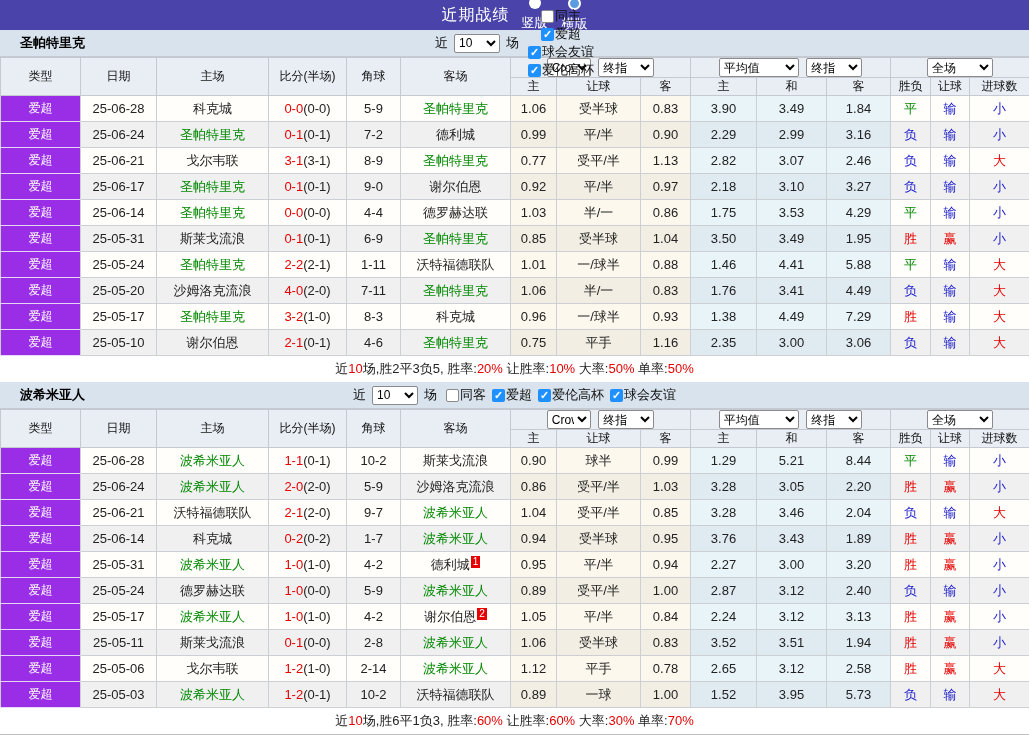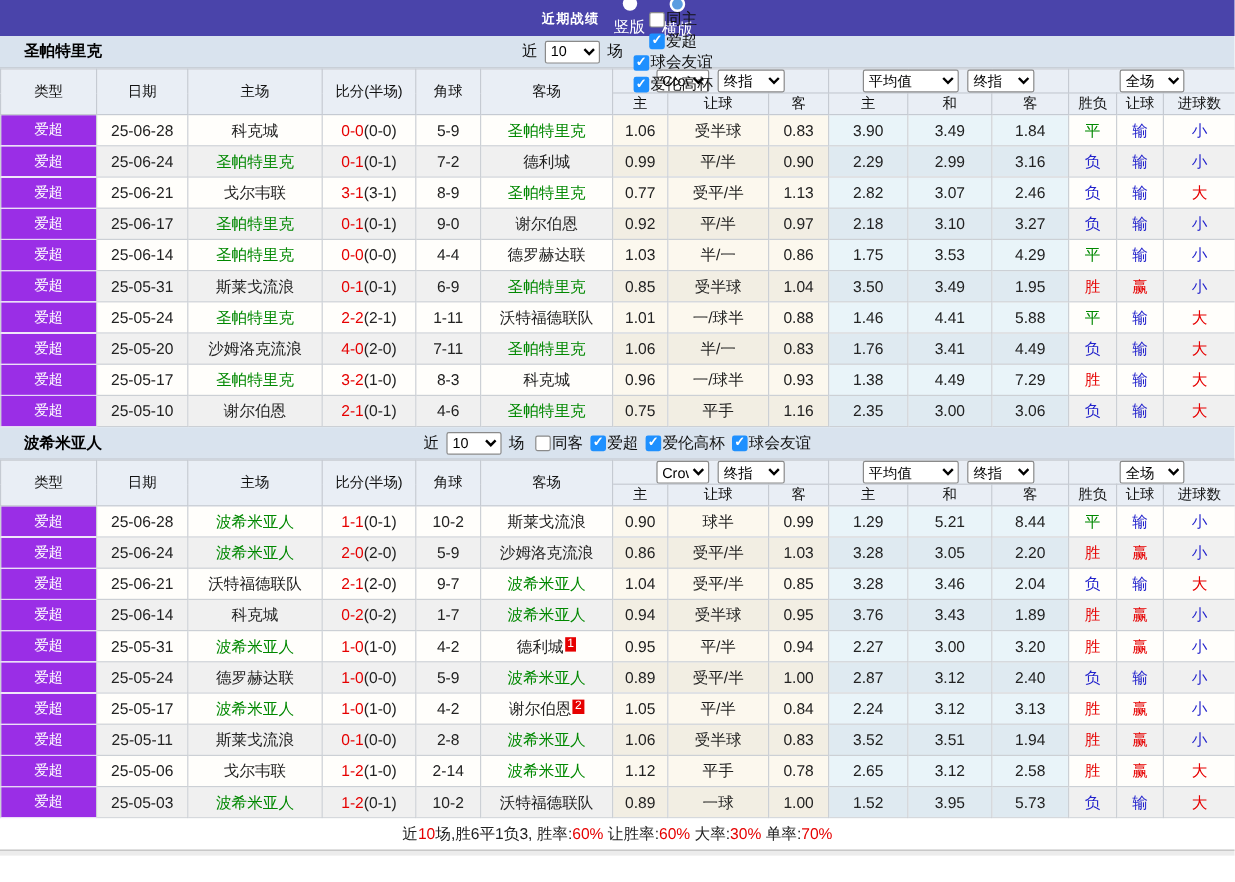--- a/index.html
+++ b/index.html
@@ -3,35 +3,35 @@
 <meta charset="utf-8">
 <style>
   * { box-sizing: border-box; margin: 0; padding: 0; }
   html,body { background:#fff; }
   .page {
     width:1029px; height:735px; overflow:hidden; background:#fff;
     font-family:"Liberation Sans", sans-serif; position:relative;
   }
   
   .topbar { height:30px; background:var(--topbar-bg,#4a44aa); display:flex; align-items:center; justify-content:center; gap:12px; color:#fff; }
-  .topbar .title { font-weight:bold; font-size:11px; letter-spacing:1px; }
+  .topbar .title { font-weight:normal; font-size:16px; letter-spacing:1px; }
   .radio-opt { display:inline-flex; align-items:center; gap:5px; font-size:13px;flex-direction:column; }
   .radio { display:inline-block; border-radius:50%; }
   .radio.sel { width:12px; height:12px; background:#fff; }
   .radio.unsel { width:13px; height:13px; border:2.5px solid #fff; background:#5b9de0; }
   
   .filter-row { height:27px; background:var(--filter-bg,#d9e3ee); position:relative; display:flex; align-items:center; font-size:13px; color:#111; border-bottom:1px solid #c5cad2; }
   .team-name { position:absolute; left:20px; font-weight:bold; font-size:13px; color:#000; }
   .filter-controls { margin:0 auto; display:flex; align-items:center; gap:3px; }
   .check-item { display:inline-flex; align-items:center; }
   .cb { width:13px; height:13px; display:inline-block; border-radius:2px; margin-left:6px; margin-right:1px; flex:0 0 auto; }
   .cb.on  { background:var(--checkbox-blue,#1e90ff); color:#fff; font-size:11px; font-weight:bold; line-height:13px; text-align:center; }
   .cb.off { background:#fff; border:1px solid #8a8a8a; }
   select { font-size:12px; height:19px; border:1px solid #8a8a8a; background:#fff; border-radius:2px; font-family:inherit; vertical-align:middle; }
-  .sel-count{width:46px; margin:0 3px;} .sel-crow{width:44px;} .sel-final{width:56px; margin-left:4px;} .sel-avg{width:80px;} .sel-scope{width:54px;}
+  .sel-count{width:46px; margin:0 3px;} .sel-crow{width:44px;} .sel-final{width:56px; margin-left:4px;} .sel-avg{width:80px;} .sel-scope{width:66px;}
   
   table { border-collapse:collapse; table-layout:fixed; width:1029px; }
   thead th { background:var(--header-bg,#e9eef5); font-weight:normal; font-size:12px; color:#111; border:1px solid #c5cad2; text-align:center; }
   thead tr.dd th { height:20px; }
   thead tr.lab th { height:17px; }
   tbody td { height:26px; text-align:center; font-size:13px; color:#222; border:1px solid #ccd0d5; overflow:hidden; white-space:nowrap; }
   tr.odd  td { background:#fffefb; }
   tr.even td { background:#f0f0f0; }
   td.c-type { background:var(--type-cell-bg,#9a2ee6) !important; color:#fff; font-size:12px; border-bottom-color:#e6d6f5; }
   tr.odd  td.c-odds { background:#fcf8ee; }
@@ -310,20 +310,21 @@
             <td class="c-odds">1.16</td>
             <td class="c-avg">2.35</td>
             <td class="c-avg">3.00</td>
             <td class="c-avg">3.06</td>
             <td class="c-res b">负</td>
             <td class="c-res b">输</td>
             <td class="c-res r">大</td>
           </tr>
         </tbody>
     </table>
+    <div class="summary"><span>近</span><span class="red">10</span><span>场,胜2平3负5, 胜率:</span><span class="red">20%</span><span> 让胜率:</span><span class="red">10%</span><span> 大率:</span><span class="red">50%</span><span> 单率:</span><span class="red">50%</span></div>
   </div>
 
   <div>
     <div class="filter-row">
       <span class="team-name">波希米亚人</span>
       <span class="filter-controls">
         <span>近</span>
         <select class="sel-count"><option>10</option></select>
         <span>场</span>
         <span style="display:inline-flex;align-items:flex-start;">

